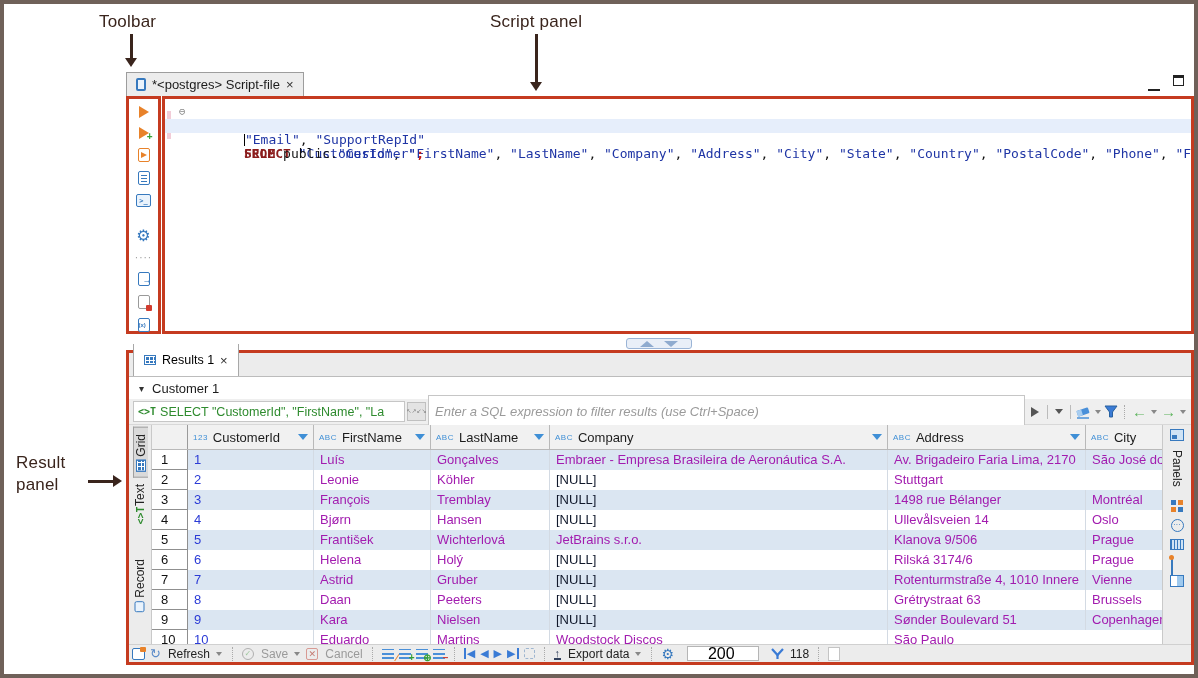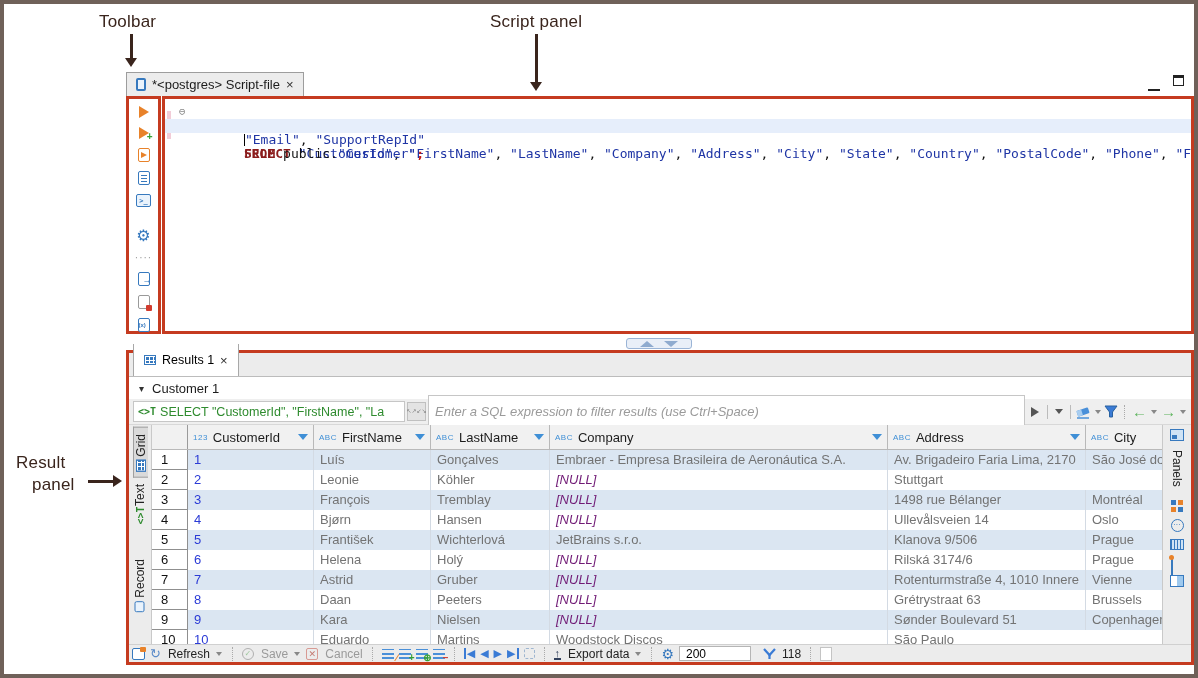--- a/index.html
+++ b/index.html
@@ -89,23 +89,23 @@
   #grid-header{display:flex;height:24px;flex:none;background:#f1f1f1;border-bottom:1px solid #b9b9b9;}
   .num-head{width:36px;flex:none;box-sizing:border-box;border-right:1px solid #9a9a9a;background:#f1f1f1;}
   .hcell{box-sizing:border-box;display:flex;align-items:center;gap:5px;padding:0 5px;border-right:1px solid #b9b9b9;overflow:hidden;white-space:nowrap;flex:none;}
   .ctype{color:#3f8fd6;font-weight:normal;font-size:8px;letter-spacing:.5px;flex:none;}
   .cname{color:#1c1c1c;}
   .sortarrow{margin-left:auto;flex:none;width:0;height:0;border-left:5px solid transparent;border-right:5px solid transparent;border-top:6px solid #3f8fd6;}
   #grid-body{flex:1;overflow:hidden;}
   .grow{display:flex;height:20px;background:#fff;}
   .grow.stripe{background:#dbe6f2;}
   .numcell{width:36px;flex:none;box-sizing:border-box;background:#fff;border-right:1px solid #8f8f8f;border-bottom:1px solid #8f8f8f;padding-left:9px;line-height:19px;color:#111;}
-  .gcell{box-sizing:border-box;padding:0 6px;line-height:20px;border-right:1px solid #d3dae3;overflow:hidden;white-space:nowrap;flex:none;color:#737373;}
+  .gcell{box-sizing:border-box;padding:0 6px;line-height:20px;border-right:1px solid #d3dae3;overflow:hidden;white-space:nowrap;flex:none;color:#a21caf;}
   .gcell.idc{color:#2b3bd6;}
-  .gcell.nullv{color:#701a75;font-style:italic;}
+  .gcell.nullv{color:#0f172a;}
   .c0{width:126px;} .c1{width:117px;} .c2{width:119px;} .c3{width:338px;} .c4{width:198px;} .c5{width:76px;border-right:none;}
 
   #panel-strip{width:28px;background:#ececec;border-left:1px solid #c9c9c9;display:flex;flex-direction:column;align-items:center;padding-top:4px;gap:7px;flex:none;}
   .panels-label{writing-mode:vertical-rl;font-size:12px;color:#222;margin:2px 0 6px;}
   .phead-ic{width:14px;height:12px;box-sizing:border-box;border:1.5px solid #3779be;background:#cfe3f5;position:relative;}
   .phead-ic::after{content:"";position:absolute;left:1px;bottom:1px;width:5px;height:4px;background:#3779be;}
   .p-squares{width:12px;height:12px;background:
      linear-gradient(#3779be,#3779be) 0 0/5px 5px no-repeat,
      linear-gradient(#e8822a,#e8822a) 7px 0/5px 5px no-repeat,
      linear-gradient(#e8822a,#e8822a) 0 7px/5px 5px no-repeat,
@@ -126,40 +126,40 @@
   .cancel-ic{display:inline-flex;width:12px;height:12px;border:1.3px solid #d89a93;box-sizing:border-box;color:#c47c74;font-size:9px;align-items:center;justify-content:center;border-radius:2px;}
   .rows-ic{position:relative;width:12px;height:10px;background:repeating-linear-gradient(0deg,#4a90d9 0 2px,transparent 2px 4.5px);display:inline-block;}
   .rows-ic .badge{position:absolute;right:-4px;bottom:-4px;font-size:10px;font-weight:bold;line-height:1;}
   .badge.gr{color:#35a035;} .badge.rd{color:#d23b2e;} .badge.or{color:#e8822a;}
   .navg{color:#3a7bd5;font-size:11px;line-height:1;}
   .nav-first{border-left:2px solid #3a7bd5;padding-left:1px;}
   .nav-last{border-right:2px solid #3a7bd5;padding-right:1px;}
   .focus-ic{width:11px;height:11px;box-sizing:border-box;border:1.3px dashed #9fb6d0;border-radius:2px;}
   .export-ic{display:inline-block;color:#33415c;font-weight:bold;border-bottom:2px solid #33415c;line-height:10px;font-size:11px;padding:0 1px;}
   .gear-sm{color:#3779be;font-size:14px;line-height:1;}
-  #fetch-size{width:72px;height:15px;box-sizing:border-box;border:1px solid #b5b5b5;font-size:12px;padding:0 6px;font-family:"Liberation Sans",sans-serif;}
+  #fetch-size{width:72px;height:15px;box-sizing:border-box;border:1px solid #b5b5b5;font-size:16px;padding:0 20px;font-family:"Liberation Sans",sans-serif;margin-left:8px;}
   .mini-box{width:10px;height:12px;background:#fff;border:1px solid #c4c4c4;}
   .corner-ic{position:relative;width:13px;height:12px;box-sizing:border-box;border:1.5px solid #3779be;border-radius:2px;background:#fff;}
   .corner-ic::after{content:"";position:absolute;right:-2px;top:-2px;width:6px;height:5px;background:#e8822a;border-radius:1px;}
 </style>
 </head>
 <body>
 
 <div id="canvas">
 
   <div class="ann" style="left:95px;top:8px;">Toolbar</div>
   <div class="arrow-line-v" style="left:126px;top:30px;height:24px;"></div>
   <div class="arrow-head-down" style="left:121px;top:54px;"></div>
 
   <div class="ann" style="left:486px;top:8px;">Script panel</div>
   <div class="arrow-line-v" style="left:531px;top:30px;height:48px;"></div>
   <div class="arrow-head-down" style="left:526px;top:78px;"></div>
 
   <div class="ann" style="left:12px;top:449px;">Result</div>
-  <div class="ann" style="left:28px;top:471px;">panel</div>
+  <div class="ann" style="left:12px;top:471px;">panel</div>
   <div class="arrow-line-h" style="left:84px;top:476px;width:25px;"></div>
   <div class="arrow-head-right" style="left:109px;top:471px;"></div>
 
   <div id="editor-tab">
     <span class="sqlpage-icon"></span>
     <span>*&lt;postgres&gt; Script-file</span>
     <span class="tab-close">×</span>
   </div>
   <div class="win-min"></div>
   <div class="win-max"></div>

